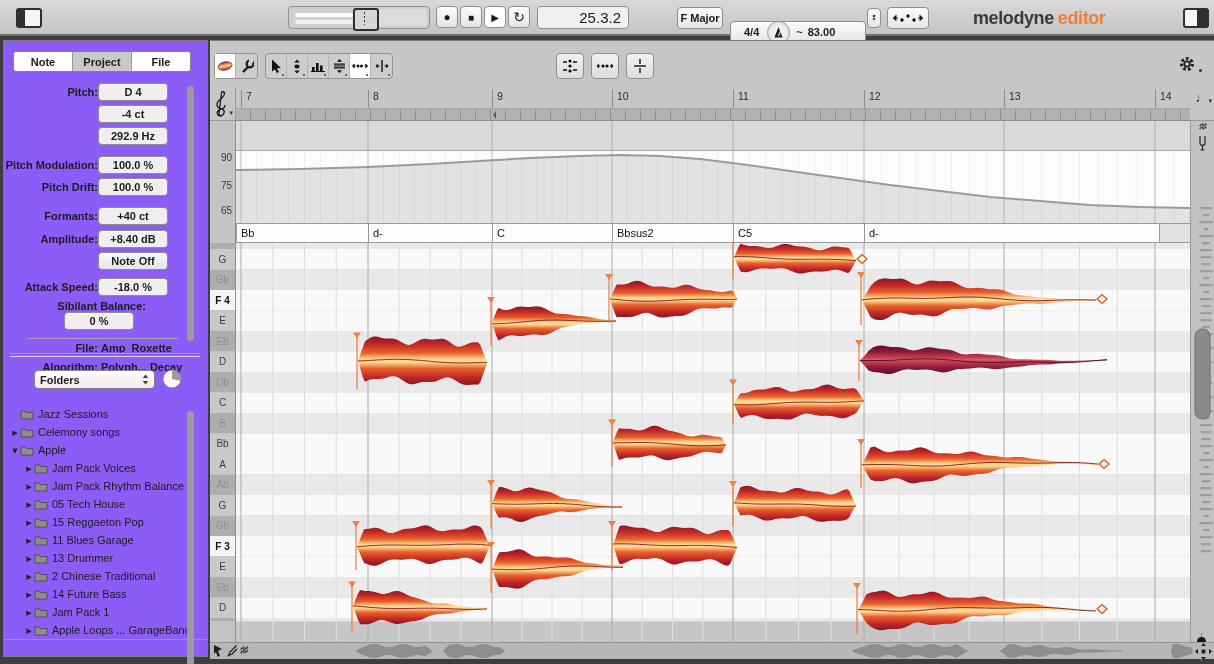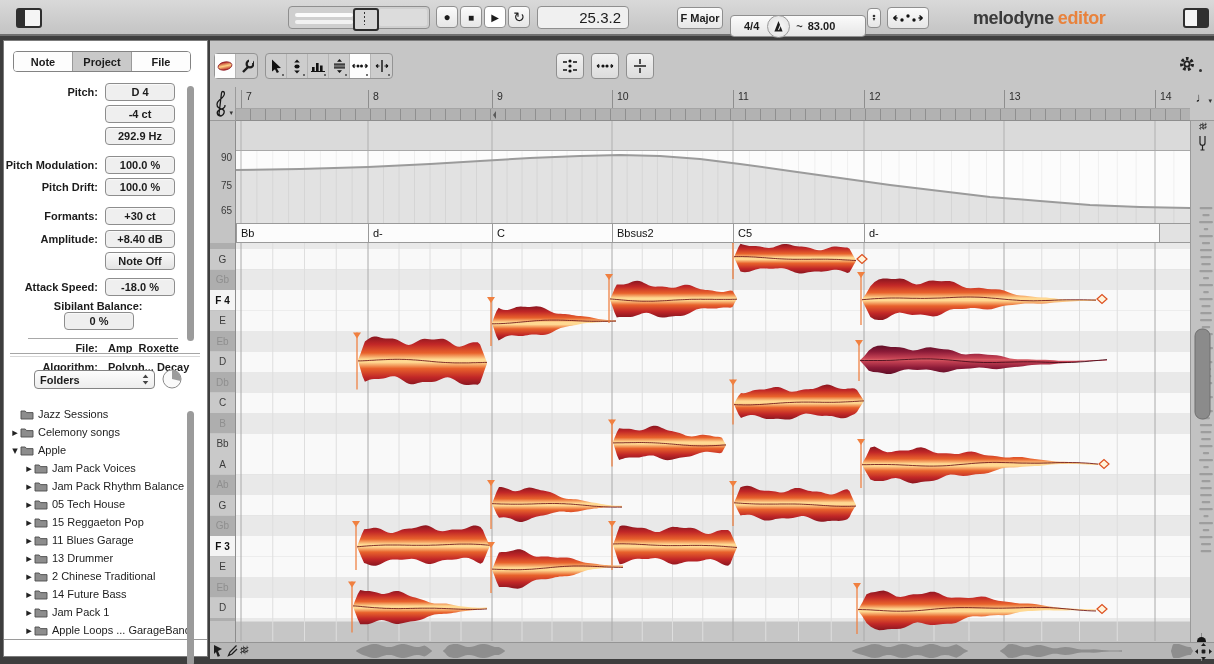--- a/index.html
+++ b/index.html
@@ -10,30 +10,30 @@
   .winicon{width:22px;height:16px;border:2px solid #2f2f2f;border-radius:3px;background:#f5f5f5;}
   .winicon .fillL{position:absolute;left:0;top:0;bottom:0;width:7px;background:#2f2f2f;}
   .winicon .fillR{position:absolute;right:0;top:0;bottom:0;width:10px;background:#2f2f2f;}
   .tbtn{height:22px;border:1px solid #8f8f8f;border-radius:4px;background:linear-gradient(#fbfbfb,#e6e6e6);display:flex;align-items:center;justify-content:center;box-sizing:border-box;}
   .tfield{border:1px solid #8f8f8f;border-radius:4px;background:#f0f0f0;box-sizing:border-box;}
   #transport{left:436px;top:6px;display:flex;gap:2px;}
   #transport .tbtn{width:22px;font-size:11px;}
   #timefield{left:537px;top:6px;width:92px;height:23px;font-size:15px;display:flex;align-items:center;justify-content:flex-end;padding-right:7px;}
   #logo{top:8px;left:973px;font-size:18px;font-weight:bold;letter-spacing:-0.4px;}
   
-  #leftpanel{left:3px;top:40px;width:205px;height:617px;background:#ffffff;border:1px solid #7c7c7c;box-sizing:border-box;}
+  #leftpanel{left:3px;top:40px;width:205px;height:617px;background:#8b5cf6;border:1px solid #7c7c7c;box-sizing:border-box;}
   #rightregion{left:210px;top:40px;width:1004px;height:618px;background:#c6c6c6;border-top:1px solid #7c7c7c;box-sizing:border-box;}
   
   .seg{display:flex;position:absolute;left:9px;top:10px;width:176px;height:19px;border:1px solid #838383;border-radius:4px;overflow:hidden;background:#fff;}
   .seg>div{flex:1;display:flex;align-items:center;justify-content:center;font-weight:bold;border-right:1px solid #9a9a9a;background:#fdfdfd;}
   .seg>div:last-child{border-right:none;}
   .seg>div.sel{background:#c9c9c9;}
   #insp{left:0;top:38px;width:190px;}
   .irow{display:flex;align-items:center;}
-  .irow .lab{width:94px;text-align:right;font-weight:bold;padding-right:7px;flex:none;}
+  .irow .lab{width:94px;text-align:right;font-weight:bold;padding-right:0;flex:none;}
   .ifield{width:68px;height:16px;border:1px solid #8d8d8d;border-radius:4px;background:#efefef;display:flex;align-items:center;justify-content:center;font-weight:bold;box-shadow:inset 0 1px 1px rgba(255,255,255,.7);}
   .ibtn{background:linear-gradient(#fafafa,#e4e4e4);}
   .itext{font-weight:bold;}
   .idivider{height:1px;background:#a8a8a8;margin-left:24px;width:150px;}
   .vscroll{position:absolute;width:7px;border-radius:4px;background:#9b9b9b;}
   #dropdown{left:30px;top:329px;width:121px;height:19px;border:1px solid #838383;border-radius:4px;background:linear-gradient(#fdfdfd,#ededed);display:flex;align-items:center;padding:0 5px;box-sizing:border-box;font-weight:bold;}
   #dropdown .updown{margin-left:auto;}
   #pieicon{left:158px;top:328px;}
   #folderlist{left:0;top:364px;width:196px;}
   .frow{height:18px;display:flex;align-items:center;}
@@ -92,21 +92,21 @@
       </div>
 
     <div id="timefield" class="abs tfield">
         <span>25.3.2</span>
       </div>
 
     <div class="abs tbtn" style="left:677px;top:7px;width:46px;font-weight:bold;">
         <span>F Major</span>
       </div>
 
-    <div class="abs tbtn" style="left:730px;top:15px;width:136px;font-weight:bold;justify-content:flex-start;">
+    <div class="abs tbtn" style="left:730px;top:21px;width:136px;font-weight:bold;justify-content:flex-start;">
       <span style="padding-left:13px;">4/4</span>
       <span style="margin-left:8px;width:21px;height:21px;border:1px solid #9a9a9a;border-radius:50%;background:radial-gradient(#fafafa,#dedede);display:flex;align-items:center;justify-content:center;">
         <svg width="13" height="13" viewBox="0 0 13 13">
             <path d="M6.5 1 L10.6 11.5 H2.4 Z" fill="#1e1e1e"></path>
             <line x1="6.5" y1="10" x2="9.6" y2="2.6" stroke="#efefef" stroke-width="1.1"></line>
           </svg>
       </span>
       <span style="margin-left:6px;color:#333;">~</span>
       <span style="margin-left:5px;">83.00</span>
     </div>
@@ -158,21 +158,21 @@
         <div class="irow" style="margin-top: 11px;">
           <div class="lab">Pitch Modulation:</div>
           <div class="ifield">100.0 %</div>
         </div>
         <div class="irow" style="margin-top: 4px;">
           <div class="lab">Pitch Drift:</div>
           <div class="ifield">100.0 %</div>
         </div>
         <div class="irow" style="margin-top: 11px;">
           <div class="lab">Formants:</div>
-          <div class="ifield">+30 ct</div>
+          <div class="ifield">+40 ct</div>
         </div>
         <div class="irow" style="margin-top: 5px;">
           <div class="lab">Amplitude:</div>
           <div class="ifield">+8.40 dB</div>
         </div>
         <div class="irow" style="margin-top: 4px;">
           <div class="lab"></div>
           <div class="ifield ibtn">Note Off</div>
         </div>
         <div class="irow" style="margin-top: 8px;">

